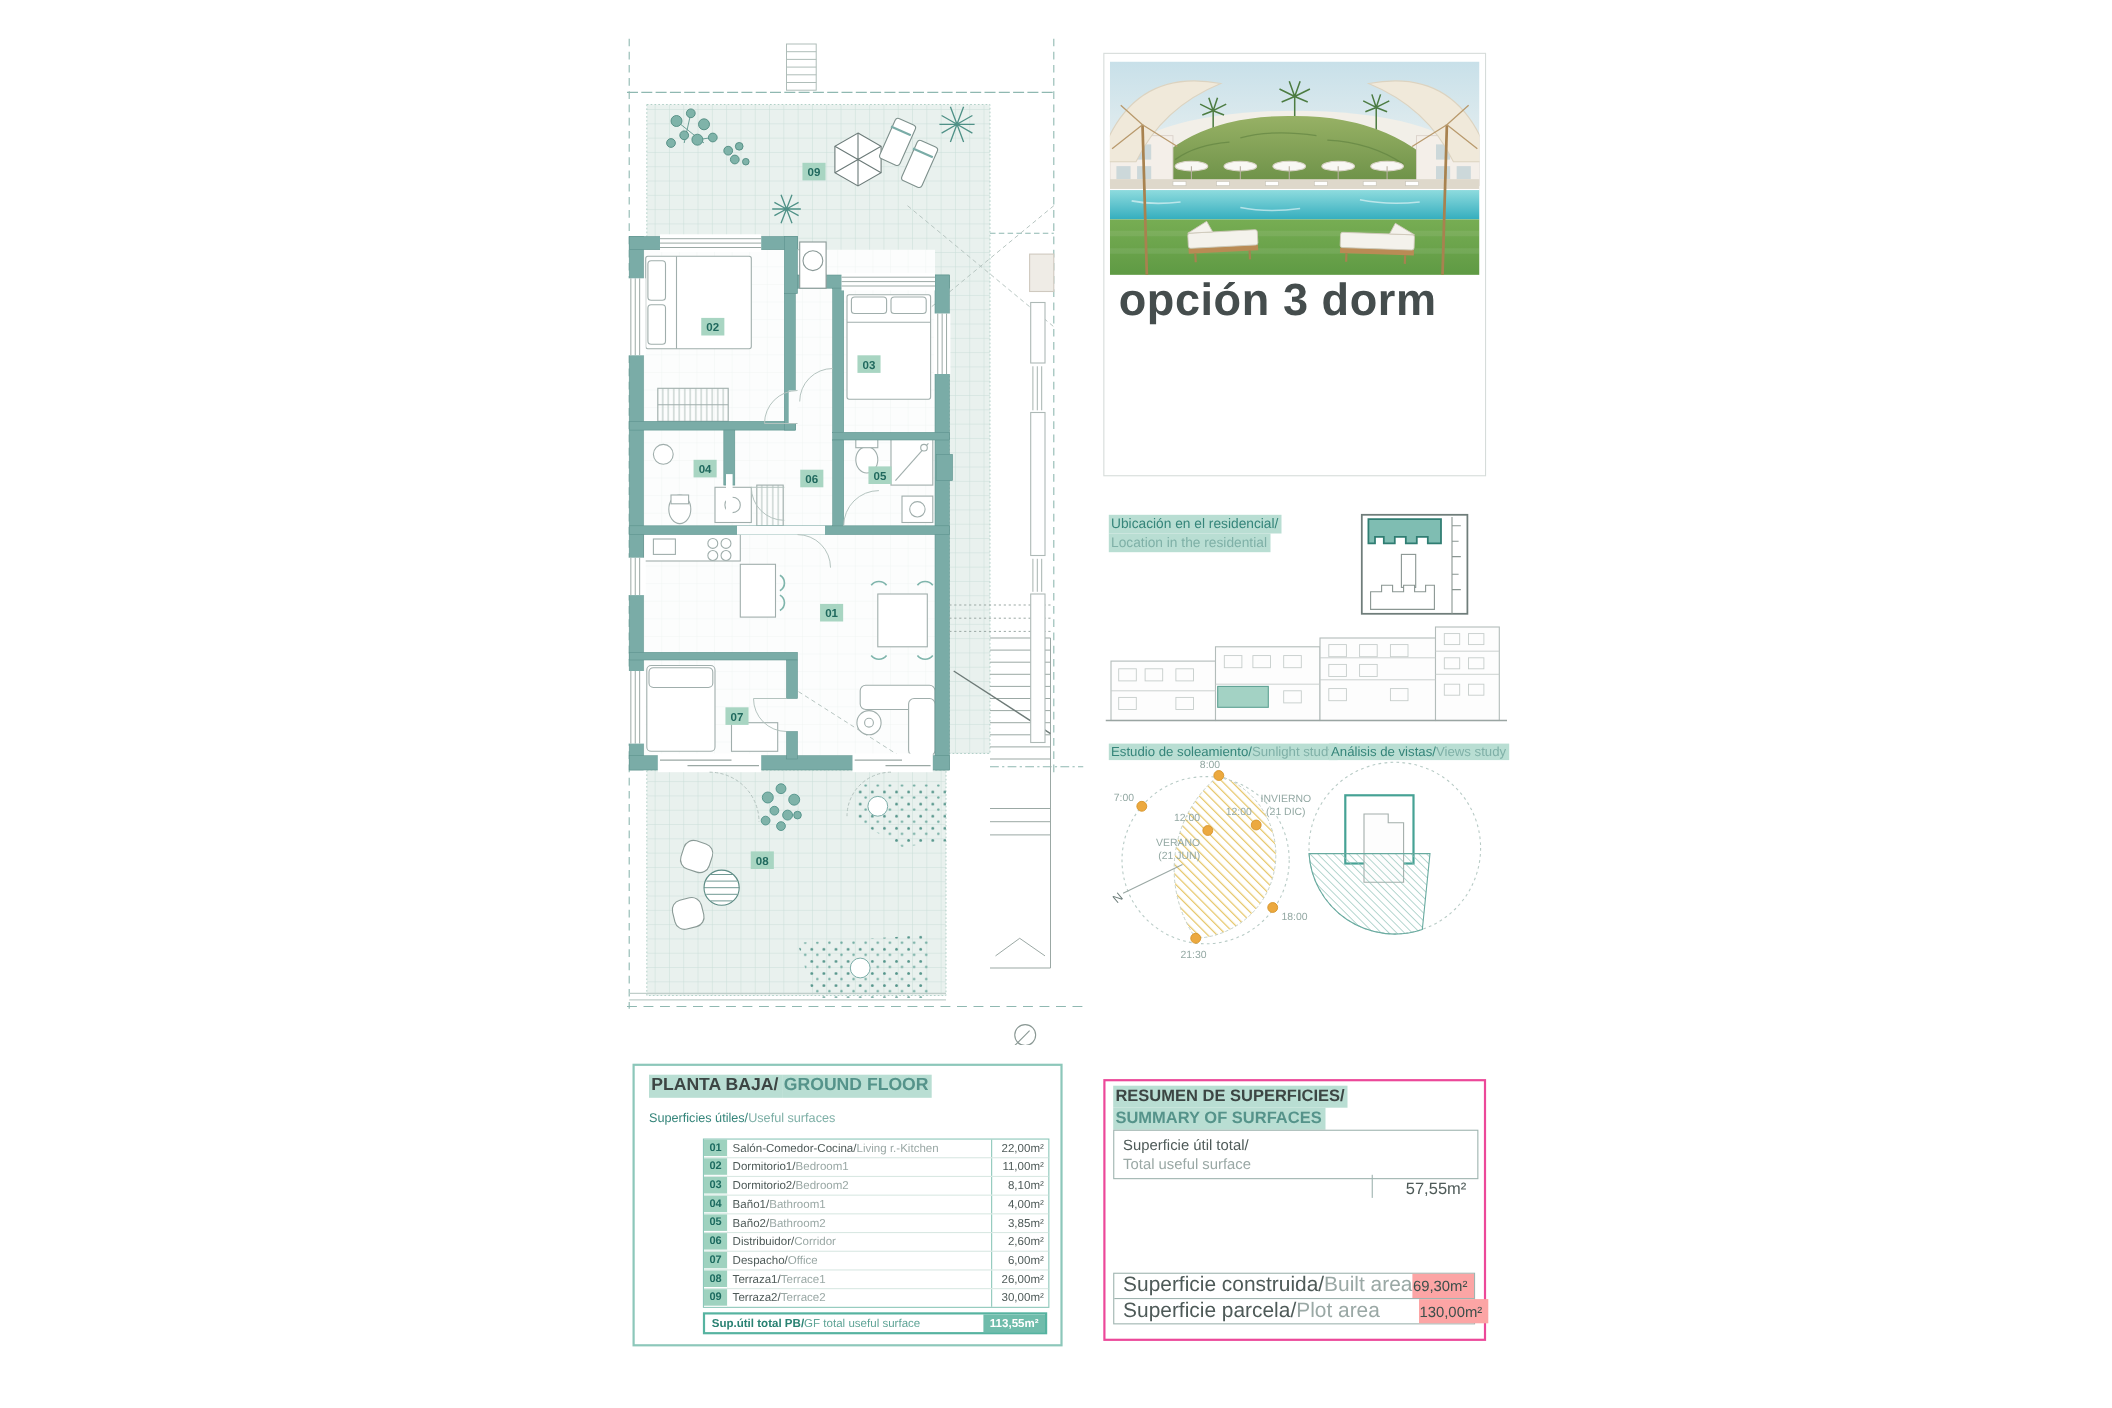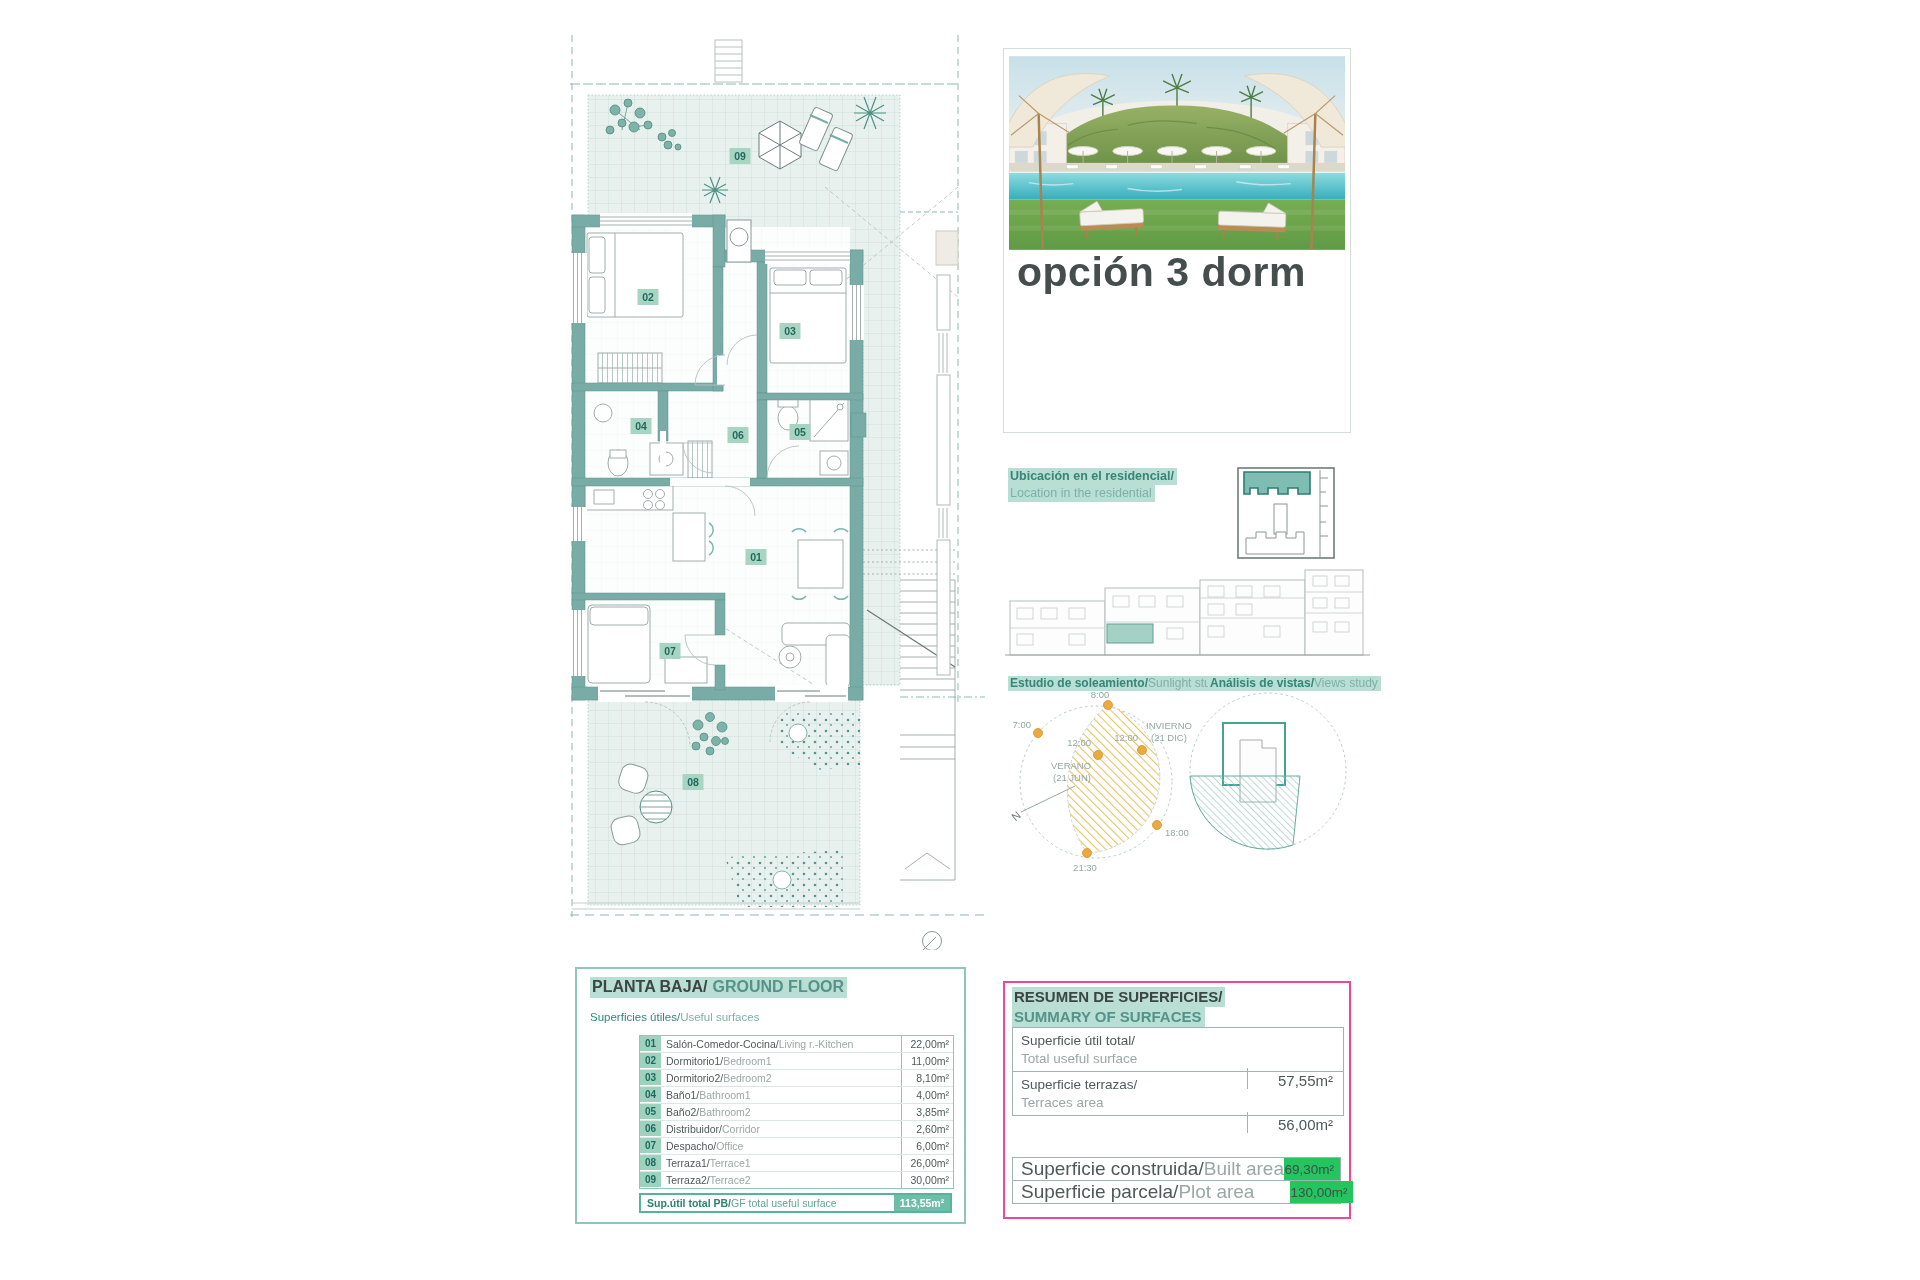--- a/index.html
+++ b/index.html
@@ -5,21 +5,21 @@
   html,body{margin:0;padding:0;background:#fff;}
   .sheet{position:relative;width:1920px;height:1280px;background:#fff;overflow:hidden;
          font-family:"Liberation Sans",sans-serif;}
   .abs{position:absolute;}
   
   .photo-card{left:1003px;top:48px;width:346px;height:383px;border:1px solid #d6dcda;background:#fff;}
   .photo-wrap{left:5px;top:6px;width:336px;height:196px;}
   .option-title{left:13px;top:200px;font-size:41px;font-weight:700;color:#454d4d;letter-spacing:.5px;}
   .loc-label{left:1008px;top:468px;line-height:16px;font-size:12.5px;}
   .hl{background:#b9ded3;padding:0 3px 1px 2px;display:inline-block;}
-  .es-t{color:#35857a;font-weight:700;}
+  .es-t{color:#35857a;font-weight:400;}
   .en-t{color:#7fb0a7;font-weight:500;text-align:right;}
   .diag-label{top:676px;font-size:12px;}
   
   .gf-box{left:575px;top:967px;width:387px;height:253px;border:2px solid #8cc7ba;background:#fff;}
   .gf-title{left:13px;top:8px;font-size:16px;line-height:20px;}
   .gf-title .es-b{color:#3c4543;font-weight:700;}
   .gf-title .en-b{color:#55938a;font-weight:600;}
   .gf-sub{left:13px;top:42px;font-size:11.5px;}
   .gf-sub .es-t{font-weight:500;}
   .gf-rows{left:62px;top:66px;width:313px;border:1px solid #8cc7ba;}
@@ -52,21 +52,21 @@
   .sum-lbl .es{color:#4e5a58;}
   .sum-lbl .en{color:#9aa8a5;}
   .sum-val{margin-left:auto;width:96px;min-width:96px;border-left:1px solid #9fb4b0;font-size:15px;
            color:#4e5a58;text-align:right;padding:4px 10px 0 0;box-sizing:border-box;}
   .sum-t2{left:7px;top:174px;width:327px;border:1px solid #9fb4b0;}
   .s2-row{display:flex;height:22px;align-items:center;border-bottom:1px solid #9fb4b0;}
   .s2-row:last-child{border-bottom:none;gap:36px;}
   .s2-lbl{padding-left:8px;font-size:19px;white-space:nowrap;}
   .s2-lbl .es{color:#4e5a58;}
   .s2-lbl .en{color:#9aa8a5;}
-  .s2-val{margin-left:auto;width:88px;height:100%;background:#22c55e;color:#3d4f4b;font-size:13.5px;
+  .s2-val{margin-left:auto;width:88px;height:100%;background:#fca5a5;color:#3d4f4b;font-size:13.5px;
           display:flex;align-items:center;justify-content:flex-end;padding-right:6px;box-sizing:border-box;}
 </style>
 </head>
 <body>
 
 <div class="sheet">
 
   <svg class="abs" style="left:570px;top:35px;" width="415" height="915" viewBox="0 0 415 915">
     <defs>
       <pattern id="gridp" width="13" height="13" patternUnits="userSpaceOnUse">
@@ -645,24 +645,20 @@
   <div class="abs sum-box">
     <div class="abs sum-title">
       <span class="hl es-b">RESUMEN DE SUPERFICIES/</span><br>
       <span class="hl en-b">SUMMARY OF SURFACES</span>
     </div>
     <div class="abs sum-t1">
       <div class="sum-row">
         <span class="sum-lbl"><span class="es">Superficie útil total/</span><br><span class="en">Total useful surface</span></span>
         <span class="sum-val">57,55m²</span>
       </div>
-      <div class="sum-row">
-        <span class="sum-lbl"><span class="es">Superficie terrazas/</span><br><span class="en">Terraces area</span></span>
-        <span class="sum-val">56,00m²</span>
-      </div>
     </div>
     <div class="abs sum-t2">
       <div class="s2-row">
         <span class="s2-lbl"><span class="es">Superficie construida/</span><span class="en">Built area</span></span>
         <span class="s2-val">69,30m²</span>
       </div>
       <div class="s2-row">
         <span class="s2-lbl"><span class="es">Superficie parcela/</span><span class="en">Plot area</span></span>
         <span class="s2-val">130,00m²</span>
       </div>

